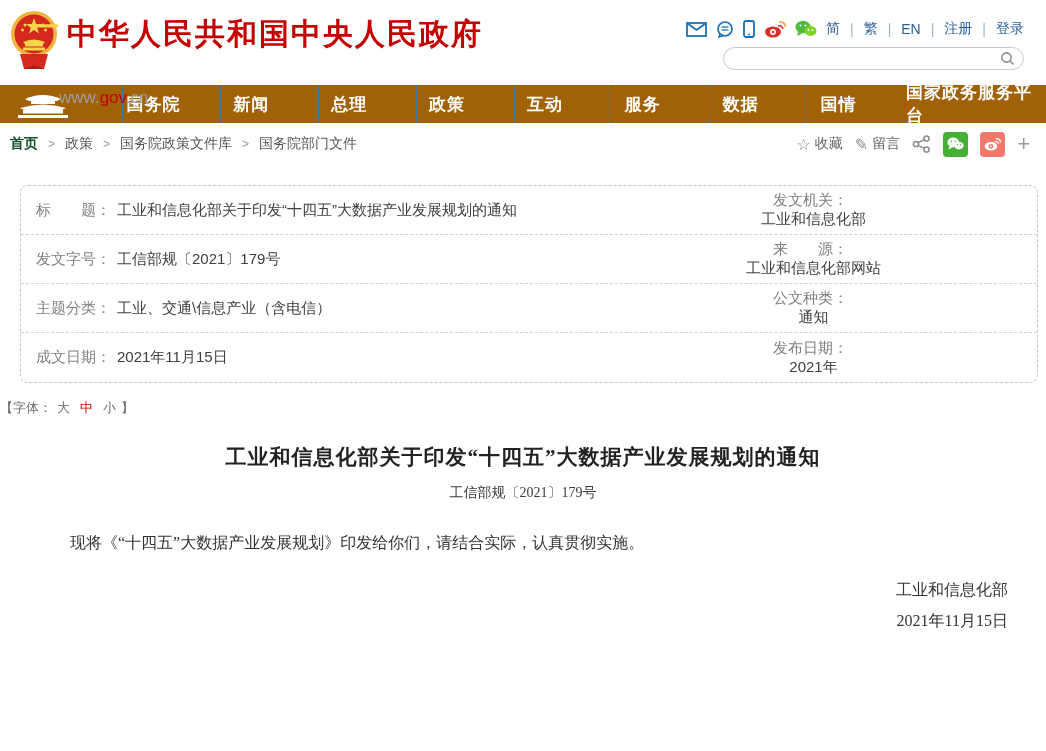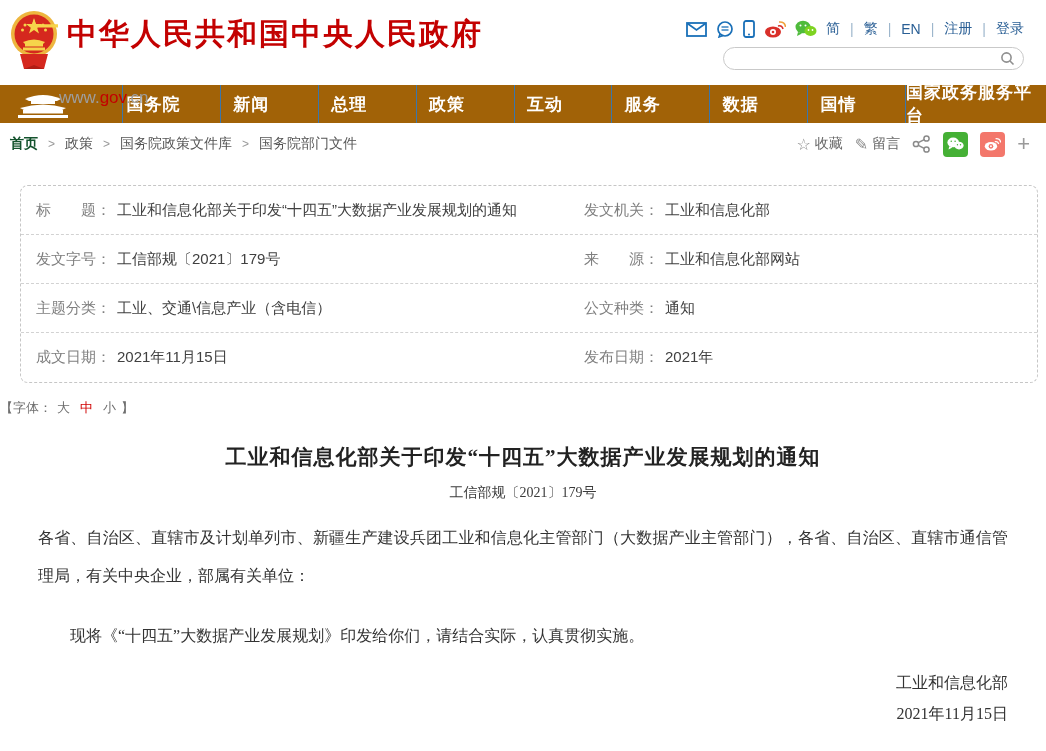--- a/index.html
+++ b/index.html
@@ -74,21 +74,21 @@
     background: #fff;
   }
   .meta-row {
     display: flex; align-items: center; min-height: 49px;
     border-bottom: 1px dashed #d2d2d2;
     font-size: 15px;
   }
   .meta-row:last-child { border-bottom: none; }
   .meta-cell { width: 50%; display: flex; align-items: center; }
   .meta-cell.left { padding-left: 15px; }
-  .meta-cell.right { padding-left: 55px; }
+  .meta-cell.right { padding-left: 55px; flex-direction: column; }
   .meta-label { color: #7f7f7f; white-space: pre; flex-shrink: 0; }
   .meta-value { color: #404040; margin-left: 6px; }
   
   .font-bar {
     margin: 16px 8px 0 0; text-align: left;
     color: #6e6e6e; font-size: 13px;
   }
   .fs-btn { cursor: pointer; margin: 0 5px; color: #6e6e6e; }
   .fs-btn.active { color: #d00000; }
   
@@ -305,20 +305,19 @@
   </div>
 </div>
 
 <div class="font-bar">
   <span>【字体：</span><span class="fs-btn">大</span><span class="fs-btn active">中</span><span class="fs-btn">小</span><span>】</span>
 </div>
 
 <div class="article">
   <div class="article-title">工业和信息化部关于印发“十四五”大数据产业发展规划的通知</div>
   <div class="doc-number">工信部规〔2021〕179号</div>
-  <p class="para">各省、自治区、直辖市及计划单列市、新疆生产建设兵团工业和信息化主管部门（大数据产业主管部门），各省、自治区、直辖市通信管理局，有关中央企业，部属有关单位：</p>
   <p class="para indent">现将《“十四五”大数据产业发展规划》印发给你们，请结合实际，认真贯彻实施。</p>
   <div class="signature">
     <div>工业和信息化部</div>
     <div>2021年11月15日</div>
   </div>
 
 </div>
 
 </body></html>

